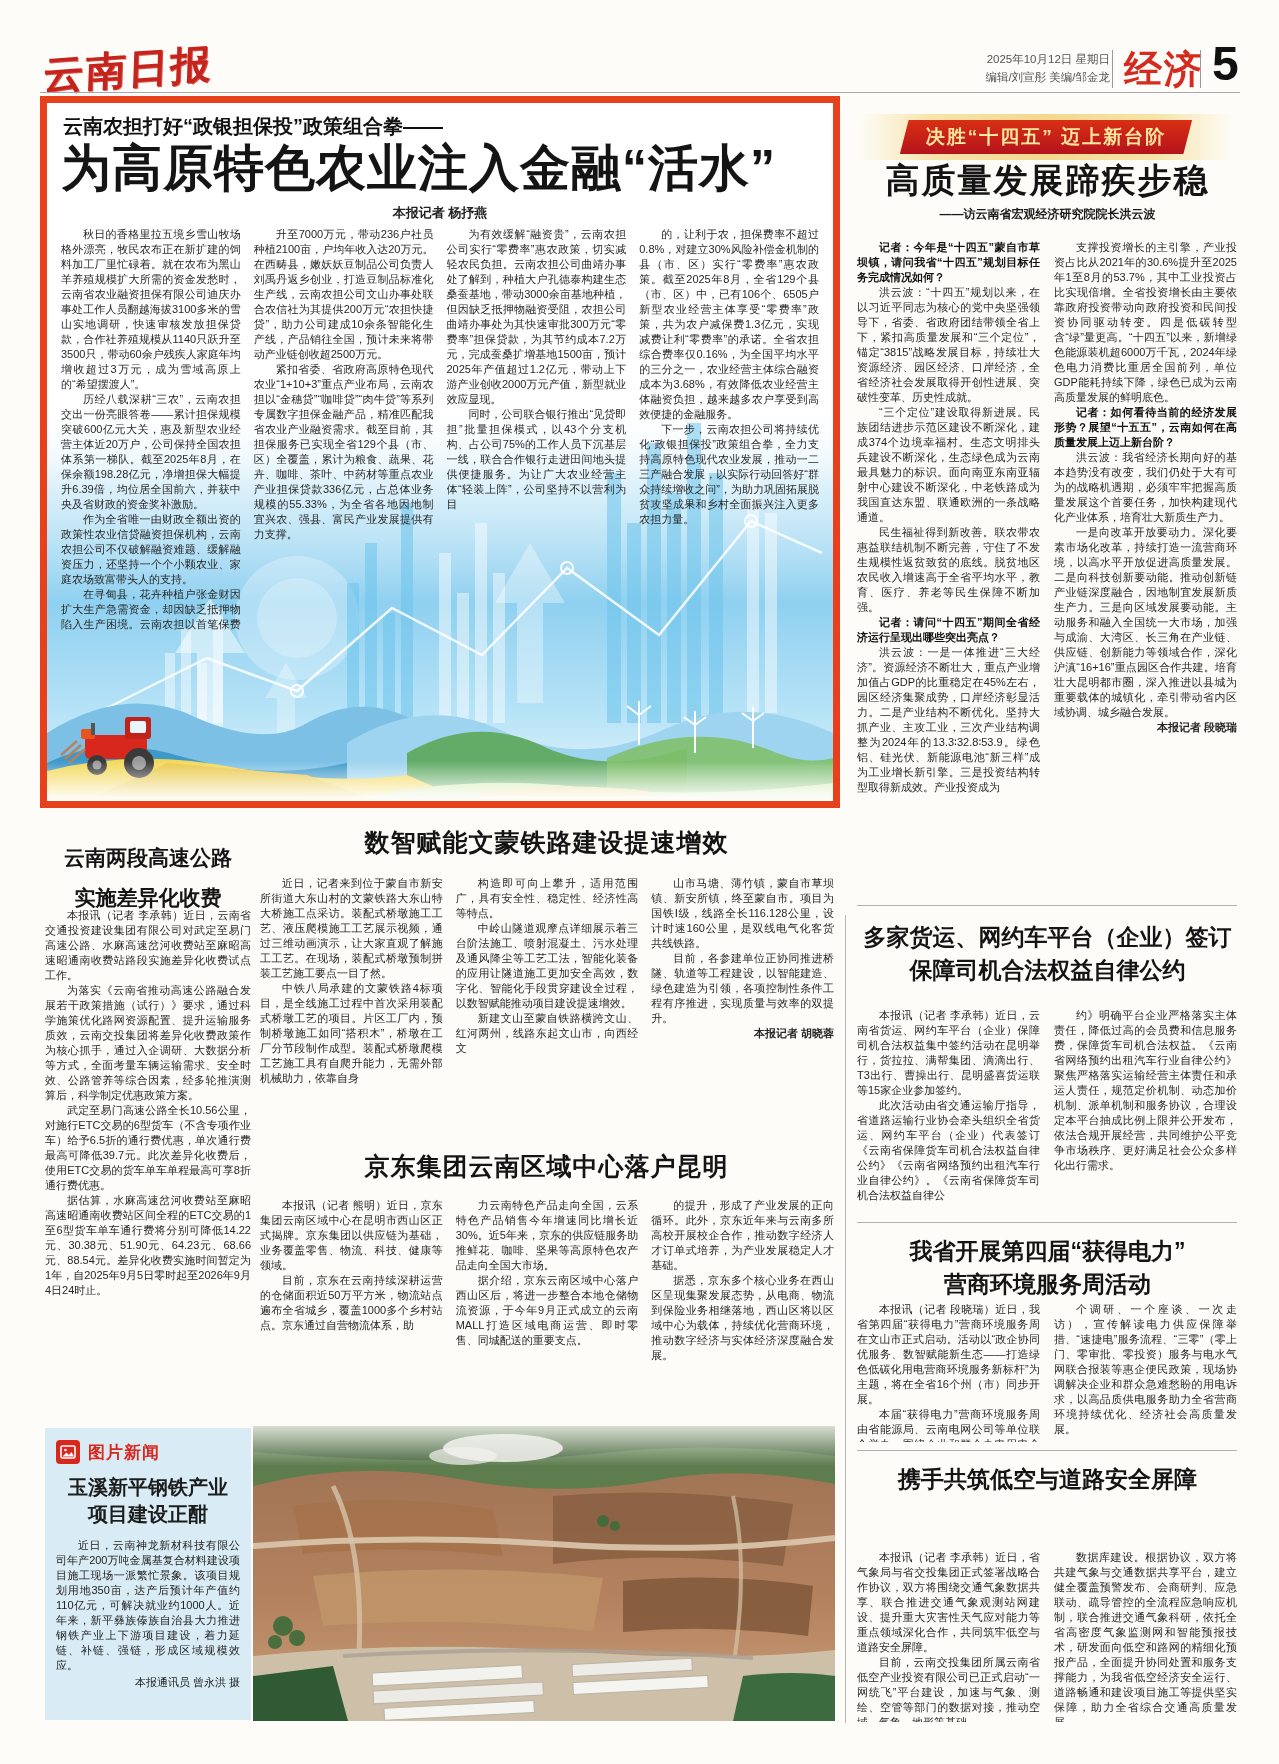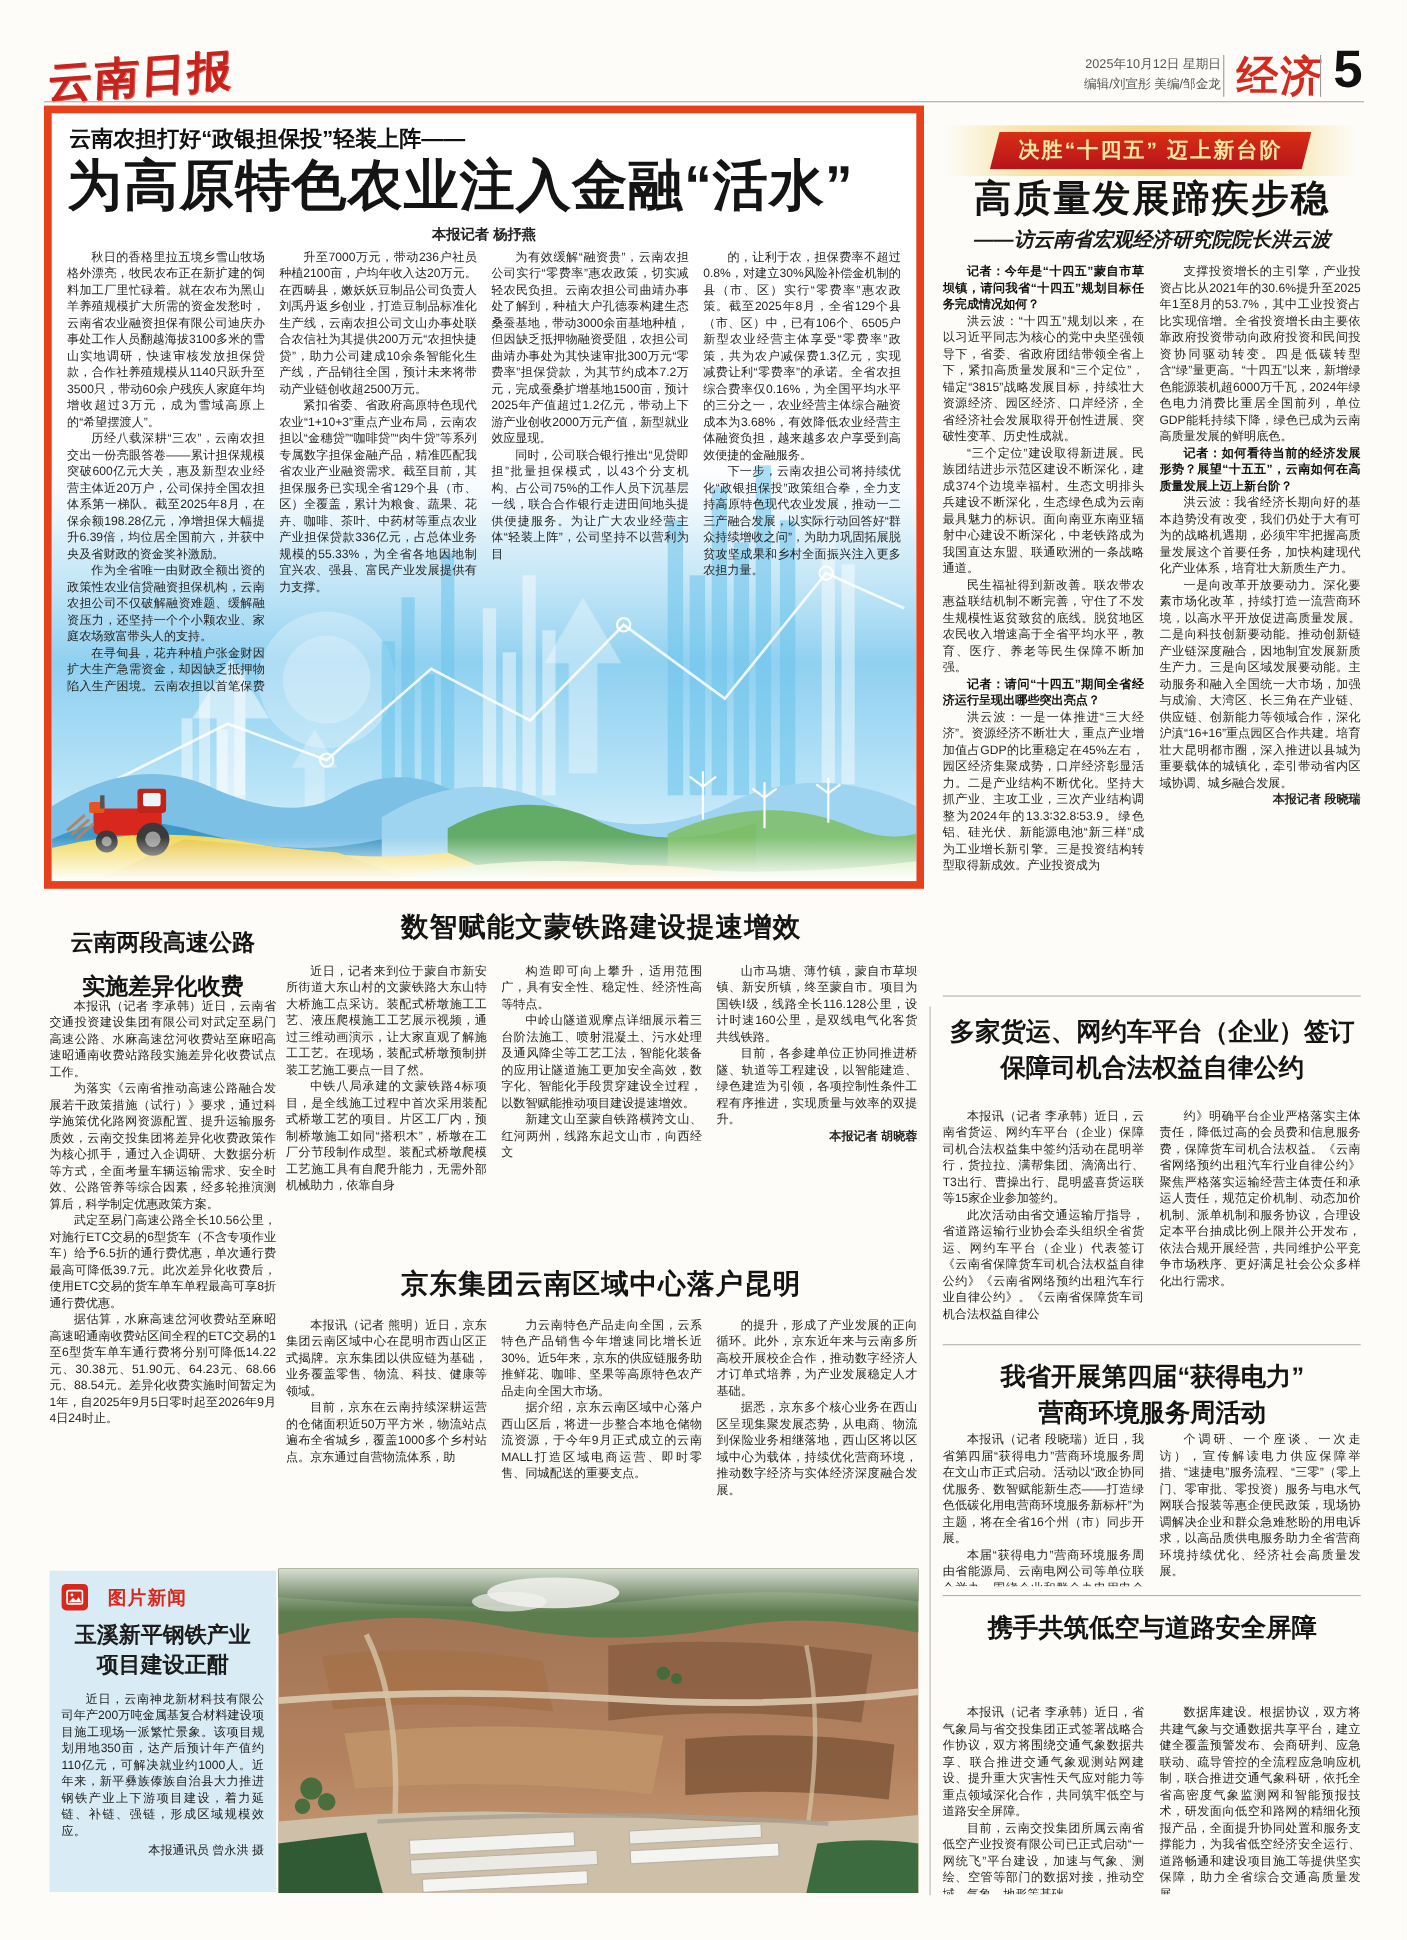--- a/index.html
+++ b/index.html
@@ -38,21 +38,21 @@
 
   
   .h-left { position:absolute; left:44px; width:208px; text-align:center;
     font-size:21px; font-weight:900; line-height:1.35; color:#141414; }
   .h-left p { margin:12px; }
   .leftbody { position:absolute; left:45px; top:908px; width:206px; height:462px; overflow:hidden; }
 
   
   .picbox { position:absolute; left:45px; top:1428px; width:206px; height:292px;
     background:#d9ecf6; padding:12px 11px; }
-  .picbadge { display:flex; align-items:center; gap:18px; margin-bottom:10px; }
+  .picbadge { display:flex; align-items:center; gap:8px; margin-bottom:10px; }
   .picbadge .bg { width:24px; height:24px; background:#d8281e; border-radius:4px;
     display:flex; align-items:center; justify-content:center; }
   .picbadge .txt { font-size:17px; font-weight:900; color:#d8281e; letter-spacing:1px; }
   .pichead { text-align:center; font-size:20px; font-weight:900; line-height:1.35; margin-bottom:10px; }
   .pichead p { margin:0; }
   .piccap { font-size:11px; line-height:15px; text-align:justify; }
   .piccap .credit { text-align:right; font-weight:normal; margin-top:2px; }
 
   
   .h-mid { position:absolute; left:260px; width:573px; text-align:center;
@@ -64,21 +64,21 @@
   
   .banner-wrap { position:absolute; left:858px; top:114px; width:376px; height:46px;
     background:linear-gradient(90deg, rgba(247,228,170,0), #f7e4aa 20%, #f3d88e 50%, #f7e4aa 80%, rgba(247,228,170,0));
     display:flex; align-items:center; justify-content:center; }
   .banner { background:linear-gradient(180deg,#d92f14,#b5131c); color:#ffe8a0;
     font-size:19px; font-weight:900; padding:4px 26px; letter-spacing:2px;
     clip-path:polygon(3% 0,100% 0,97% 100%,0 100%); }
   .h-int { position:absolute; left:855px; top:158px; width:385px; text-align:center;
     font-size:34px; font-weight:900; letter-spacing:2px; color:#141414; }
   .sub-int { position:absolute; left:855px; top:206px; width:385px; text-align:center;
-    font-size:18px; font-weight:bold; color:#1a1a1a;font-style:italic; }
+    font-size:12px; font-weight:bold; color:#1a1a1a; }
   .rcols { position:absolute; left:857px; width:380px; display:flex; gap:14px; }
   .rcol { flex:1; overflow:hidden; }
   .rdivider { position:absolute; left:857px; width:380px; height:1px; background:#b0b0b0; }
   .h-right { position:absolute; left:855px; width:385px; text-align:center;
     font-size:23px; font-weight:900; line-height:1.4; color:#141414; }
   .h-right p { margin:1px; }
   .vline-right { position:absolute; left:845px; top:915px; width:1px; height:808px; background:#b5b5b5; }
 </style>
 </head>
 <body>
@@ -90,21 +90,21 @@
     <div>2025年10月12日 星期日</div>
     <div>编辑/刘宣彤 美编/邹金龙</div>
   </div>
   <div class="hdr-vline" style="left:1112px"></div>
   <div class="hdr-section">经济</div>
   <div class="hdr-vline" style="left:1200px"></div>
   <div class="hdr-page">5</div>
   <div class="hdr-rule"></div>
 
   <div class="mainbox">
-    <div class="kicker">云南农担打好“政银担保投”轻装上阵——</div>
+    <div class="kicker">云南农担打好“政银担保投”政策组合拳——</div>
     <div class="mainhead">为高原特色农业注入金融“活水”</div>
     <div class="mainby">本报记者 杨抒燕</div>
 
     <svg class="illus" viewBox="0 0 786 398">
       <defs>
         <linearGradient id="sky" x1="0" y1="0" x2="0" y2="1">
           <stop offset="0" stop-color="#ffffff" stop-opacity="0"></stop>
           <stop offset="0.22" stop-color="#cdeaf8" stop-opacity="0.75"></stop>
           <stop offset="0.5" stop-color="#8fd0f0"></stop>
           <stop offset="0.78" stop-color="#b7e3f7"></stop>

